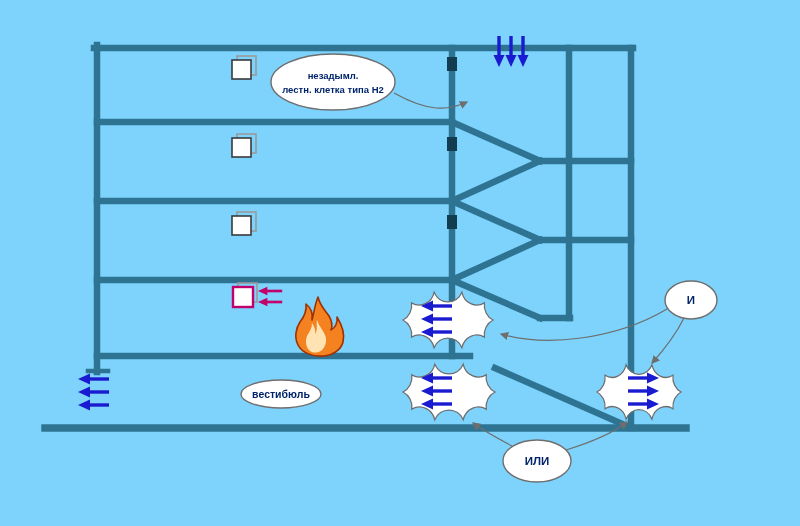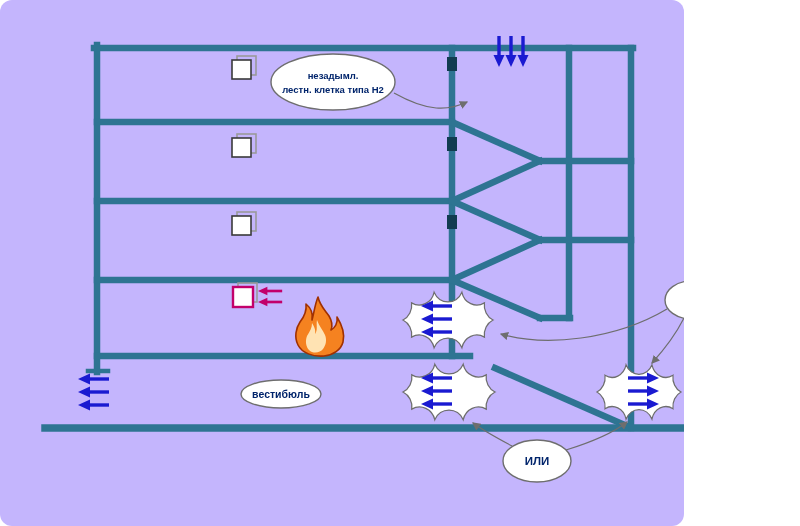--- a/index.html
+++ b/index.html
@@ -1,17 +1,17 @@
 <!DOCTYPE html>
 <html style="--c-structure: #2e7492; --c-structure_dark: #123c50; --c-airflow: #1a1ad1; --c-smoke: #c2006b; --c-flame_fill: #f58220; --c-flame_core: #ffe3b3; --c-flame_outline: #a03000; --c-callout: #6e6e6e; --c-label: #00246b;"><head>
 <meta charset="utf-8">
 <style>
   html,body{margin:0;padding:0;background:#fff;}
-  .stage{position:relative;width:684px;height:526px;background:#c4b5fd;overflow:hidden;
-         font-family:"Liberation Sans",sans-serif;border-radius:12px;}
+  .stage{position:relative;width:800px;height:526px;background:#7dd3fc;overflow:hidden;
+         font-family:"Liberation Sans",sans-serif;}
   svg{display:block;}
 
   
   .struct line{stroke:var(--c-structure,#2e7492);stroke-width:6.5;stroke-linecap:square;}
   .struct .base{stroke-width:4.5;}
   .struct .ground{stroke-width:7.5;}
   .tick{fill:var(--c-structure_dark,#123c50);}
 
   
   .window-back{fill:none;stroke:#9a9a9a;stroke-width:1.6;}

